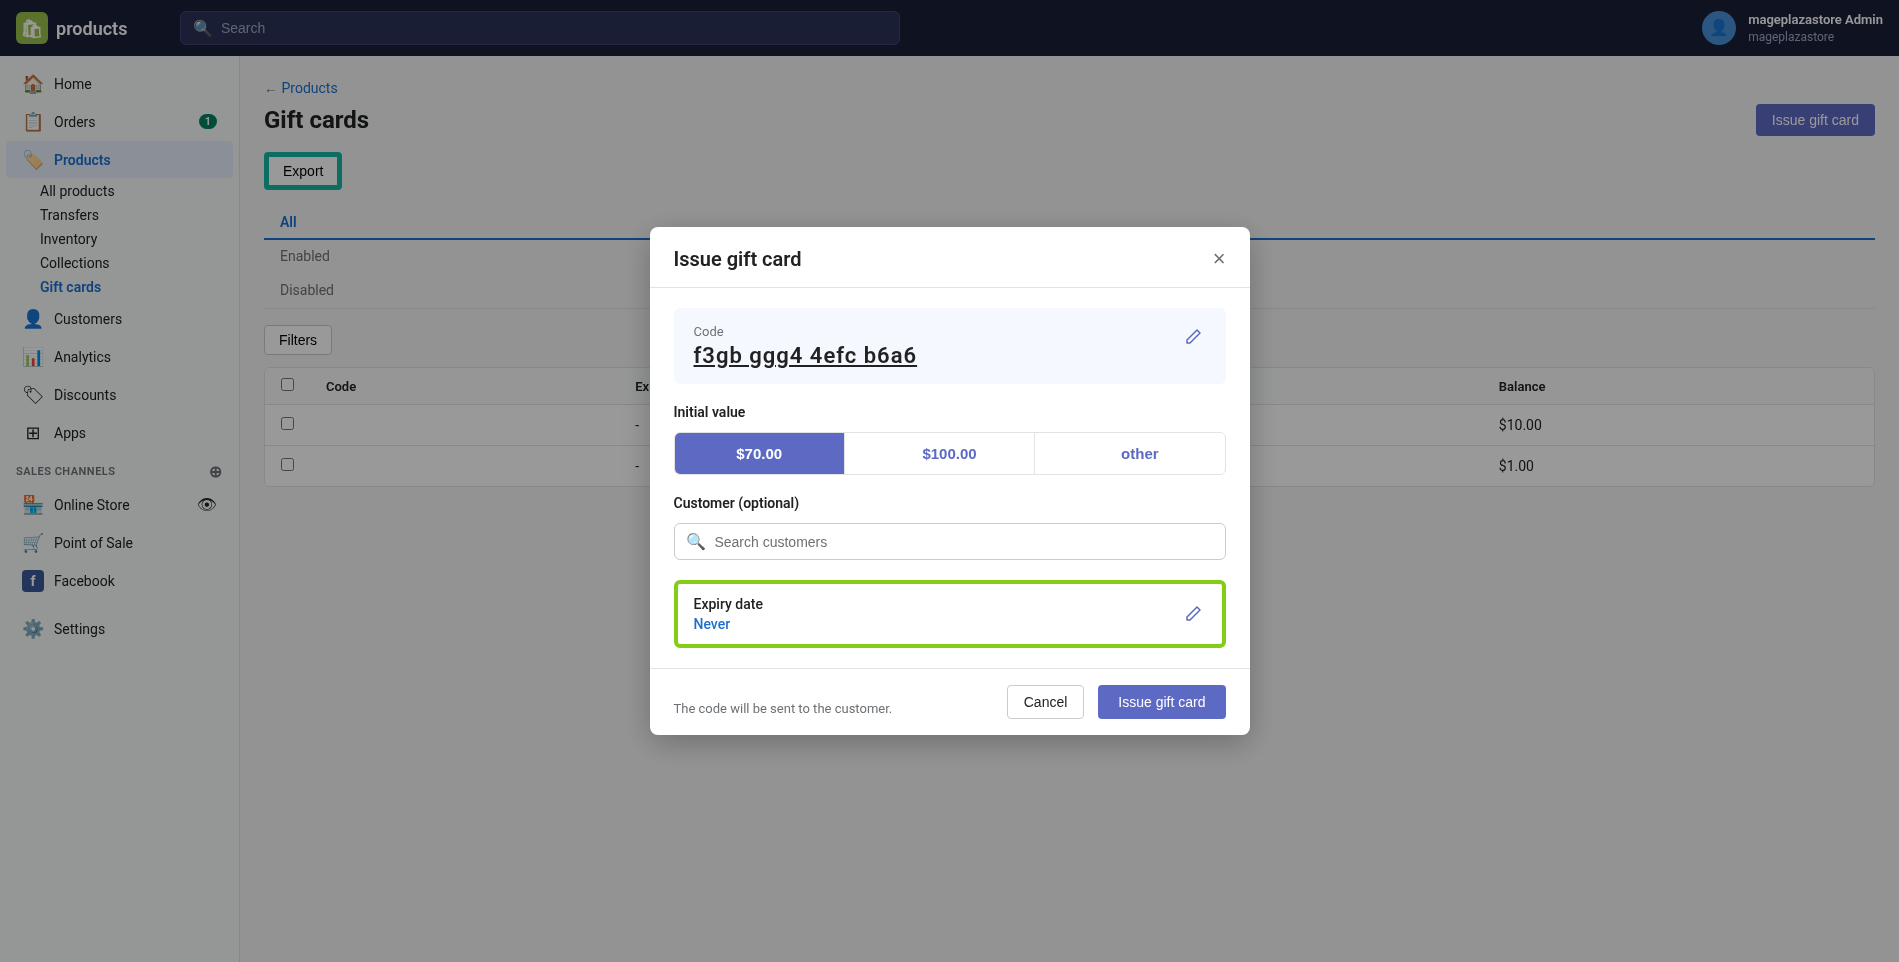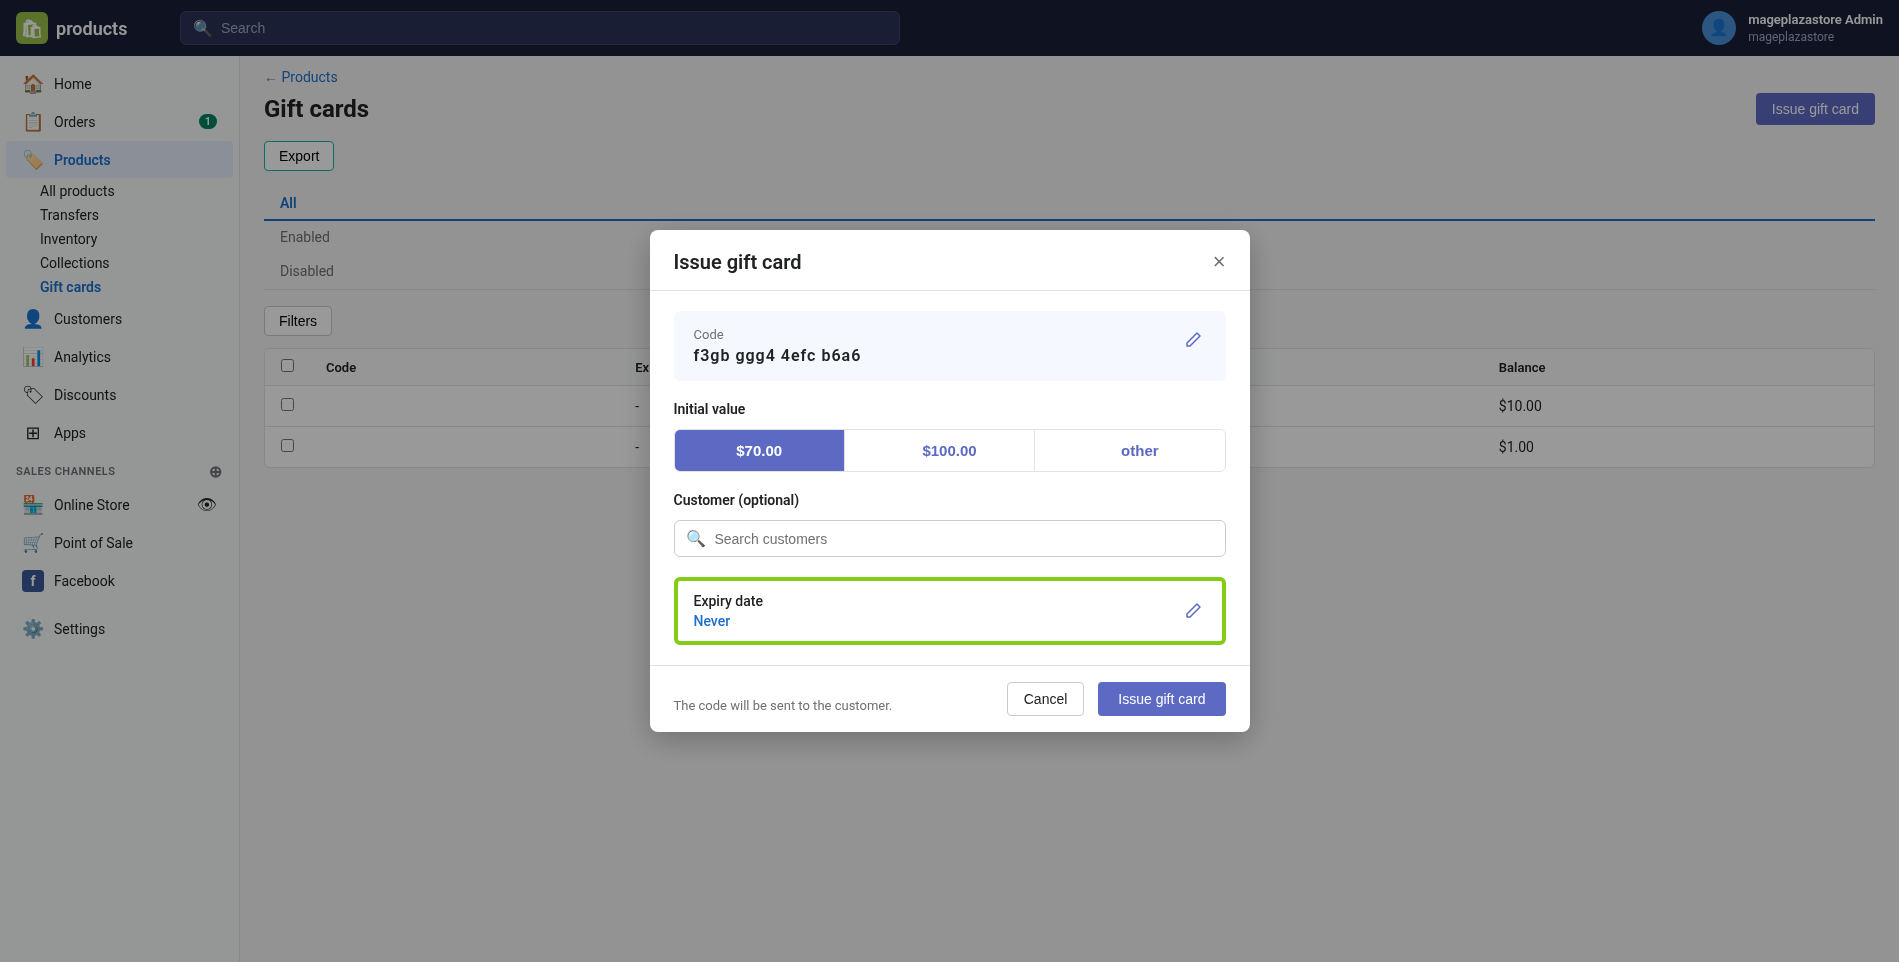--- a/index.html
+++ b/index.html
@@ -131,21 +131,21 @@
       font-size: 14px;
       color: #202223;
       cursor: pointer;
     }
     .sidebar-sub.active { color: #1c6fce; font-weight: 600; }
 
     
     .content {
       flex: 1;
       overflow-y: auto;
-      padding: 13px 24px;
+      padding: 24px 24px;
       position: relative;
     }
     .breadcrumb { font-size: 14px; color: #6d7175; margin-bottom: 8px; }
     .breadcrumb a { color: #1c6fce; text-decoration: none; }
     .page-header {
       display: flex;
       align-items: center;
       justify-content: space-between;
       margin-bottom: 16px;
     }
@@ -262,21 +262,21 @@
     .code-section {
       background: #f6f8ff;
       border-radius: 6px;
       padding: 16px 20px;
       margin-bottom: 20px;
       display: flex;
       align-items: flex-start;
       justify-content: space-between;
     }
     .code-label { font-size: 13px; color: #6d7175; margin-bottom: 4px; }
-    .code-value { font-size: 16px; font-weight: 600; color: #202223; letter-spacing: 1px; }
+    .code-value { font-size: 22px; font-weight: 600; color: #202223; letter-spacing: 1px; text-decoration: underline; }
     .edit-icon-btn {
       background: none;
       border: none;
       cursor: pointer;
       color: #5c6ac4;
       font-size: 18px;
       padding: 4px;
     }
 
     
@@ -468,21 +468,21 @@
   <div class="content">
     <div class="breadcrumb">
       ← <a>Products</a>
     </div>
     <div class="page-header">
       <h1 class="page-title">Gift cards</h1>
       <button class="btn-primary">Issue gift card</button>
     </div>
 
     <div class="toolbar">
-      <button style="background:white;border:1px solid #14b8a6;border-radius:4px;padding:6px 14px;font-size:14px;cursor:pointer;">Export</button>
+      <button style="background:white;border:5px solid #14b8a6;border-radius:4px;padding:6px 14px;font-size:14px;cursor:pointer;">Export</button>
     </div>
 
     <div class="tab-bar">
       <div class="tab active">All</div>
       <div class="tab">Enabled</div>
       <div class="tab">Disabled</div>
     </div>
 
     <div style="margin-bottom:12px;">
       <button style="background:white;border:1px solid #c9cccf;border-radius:4px;padding:6px 14px;font-size:14px;cursor:pointer;">Filters</button>

